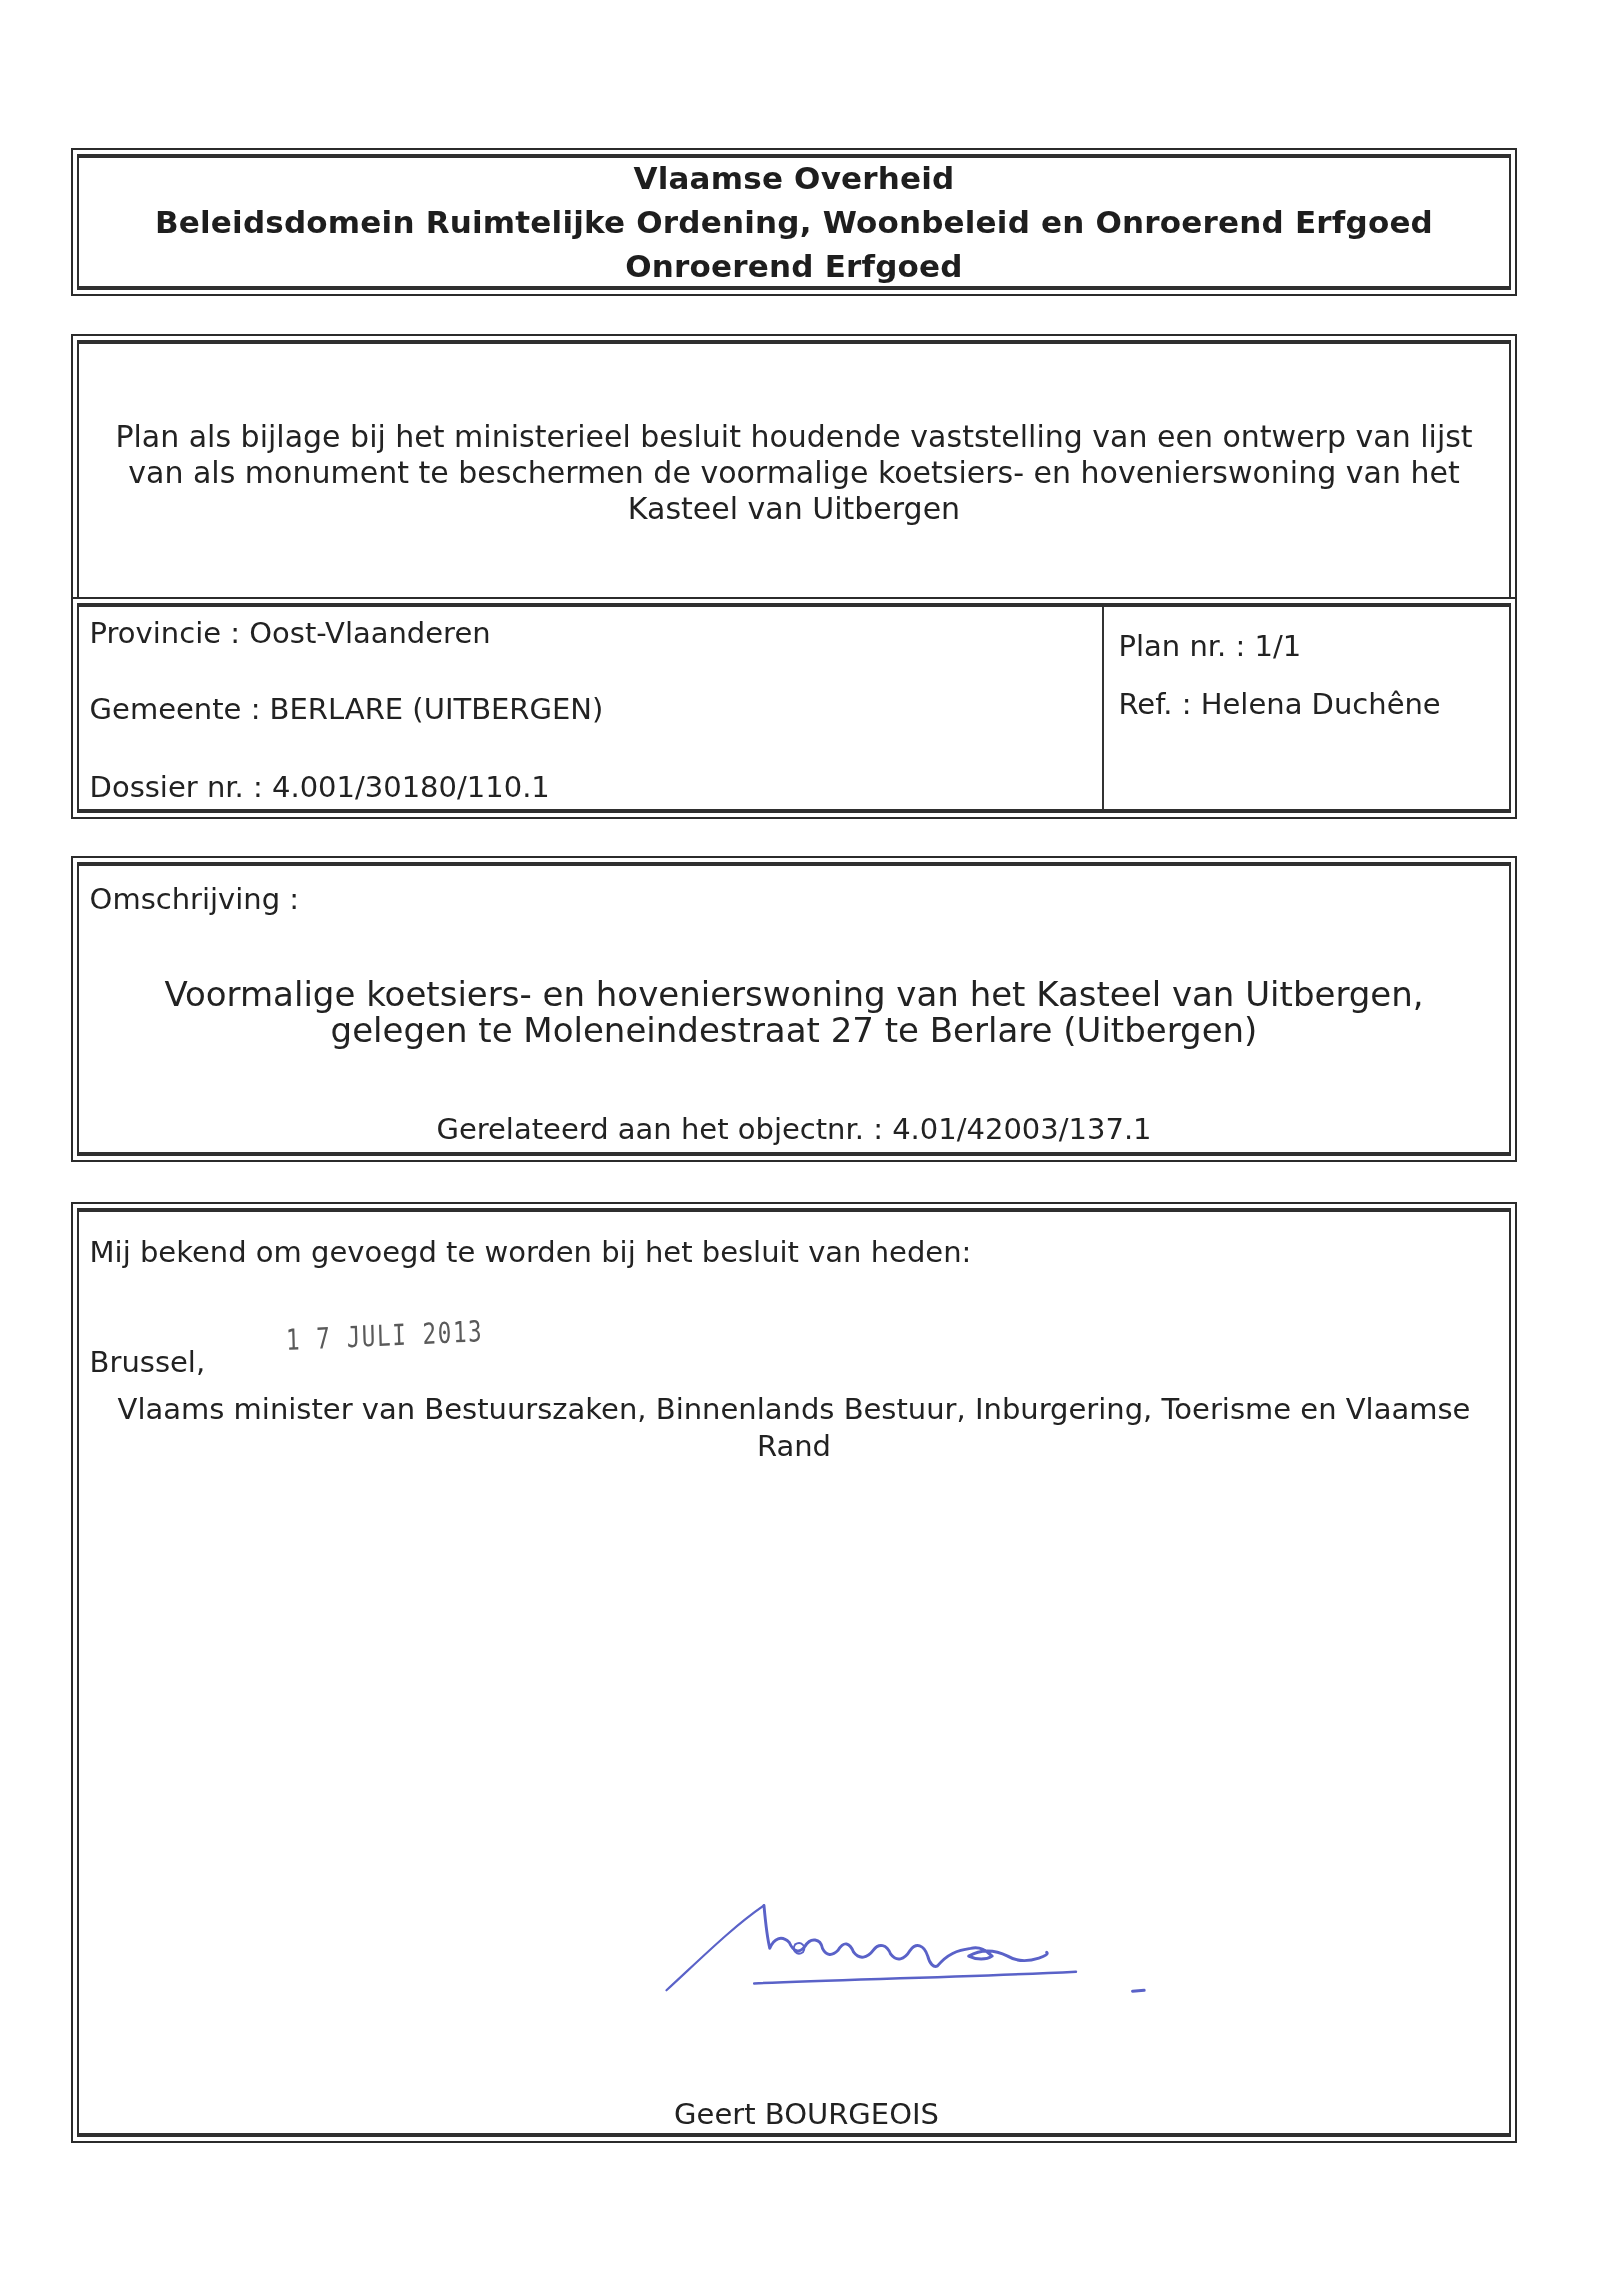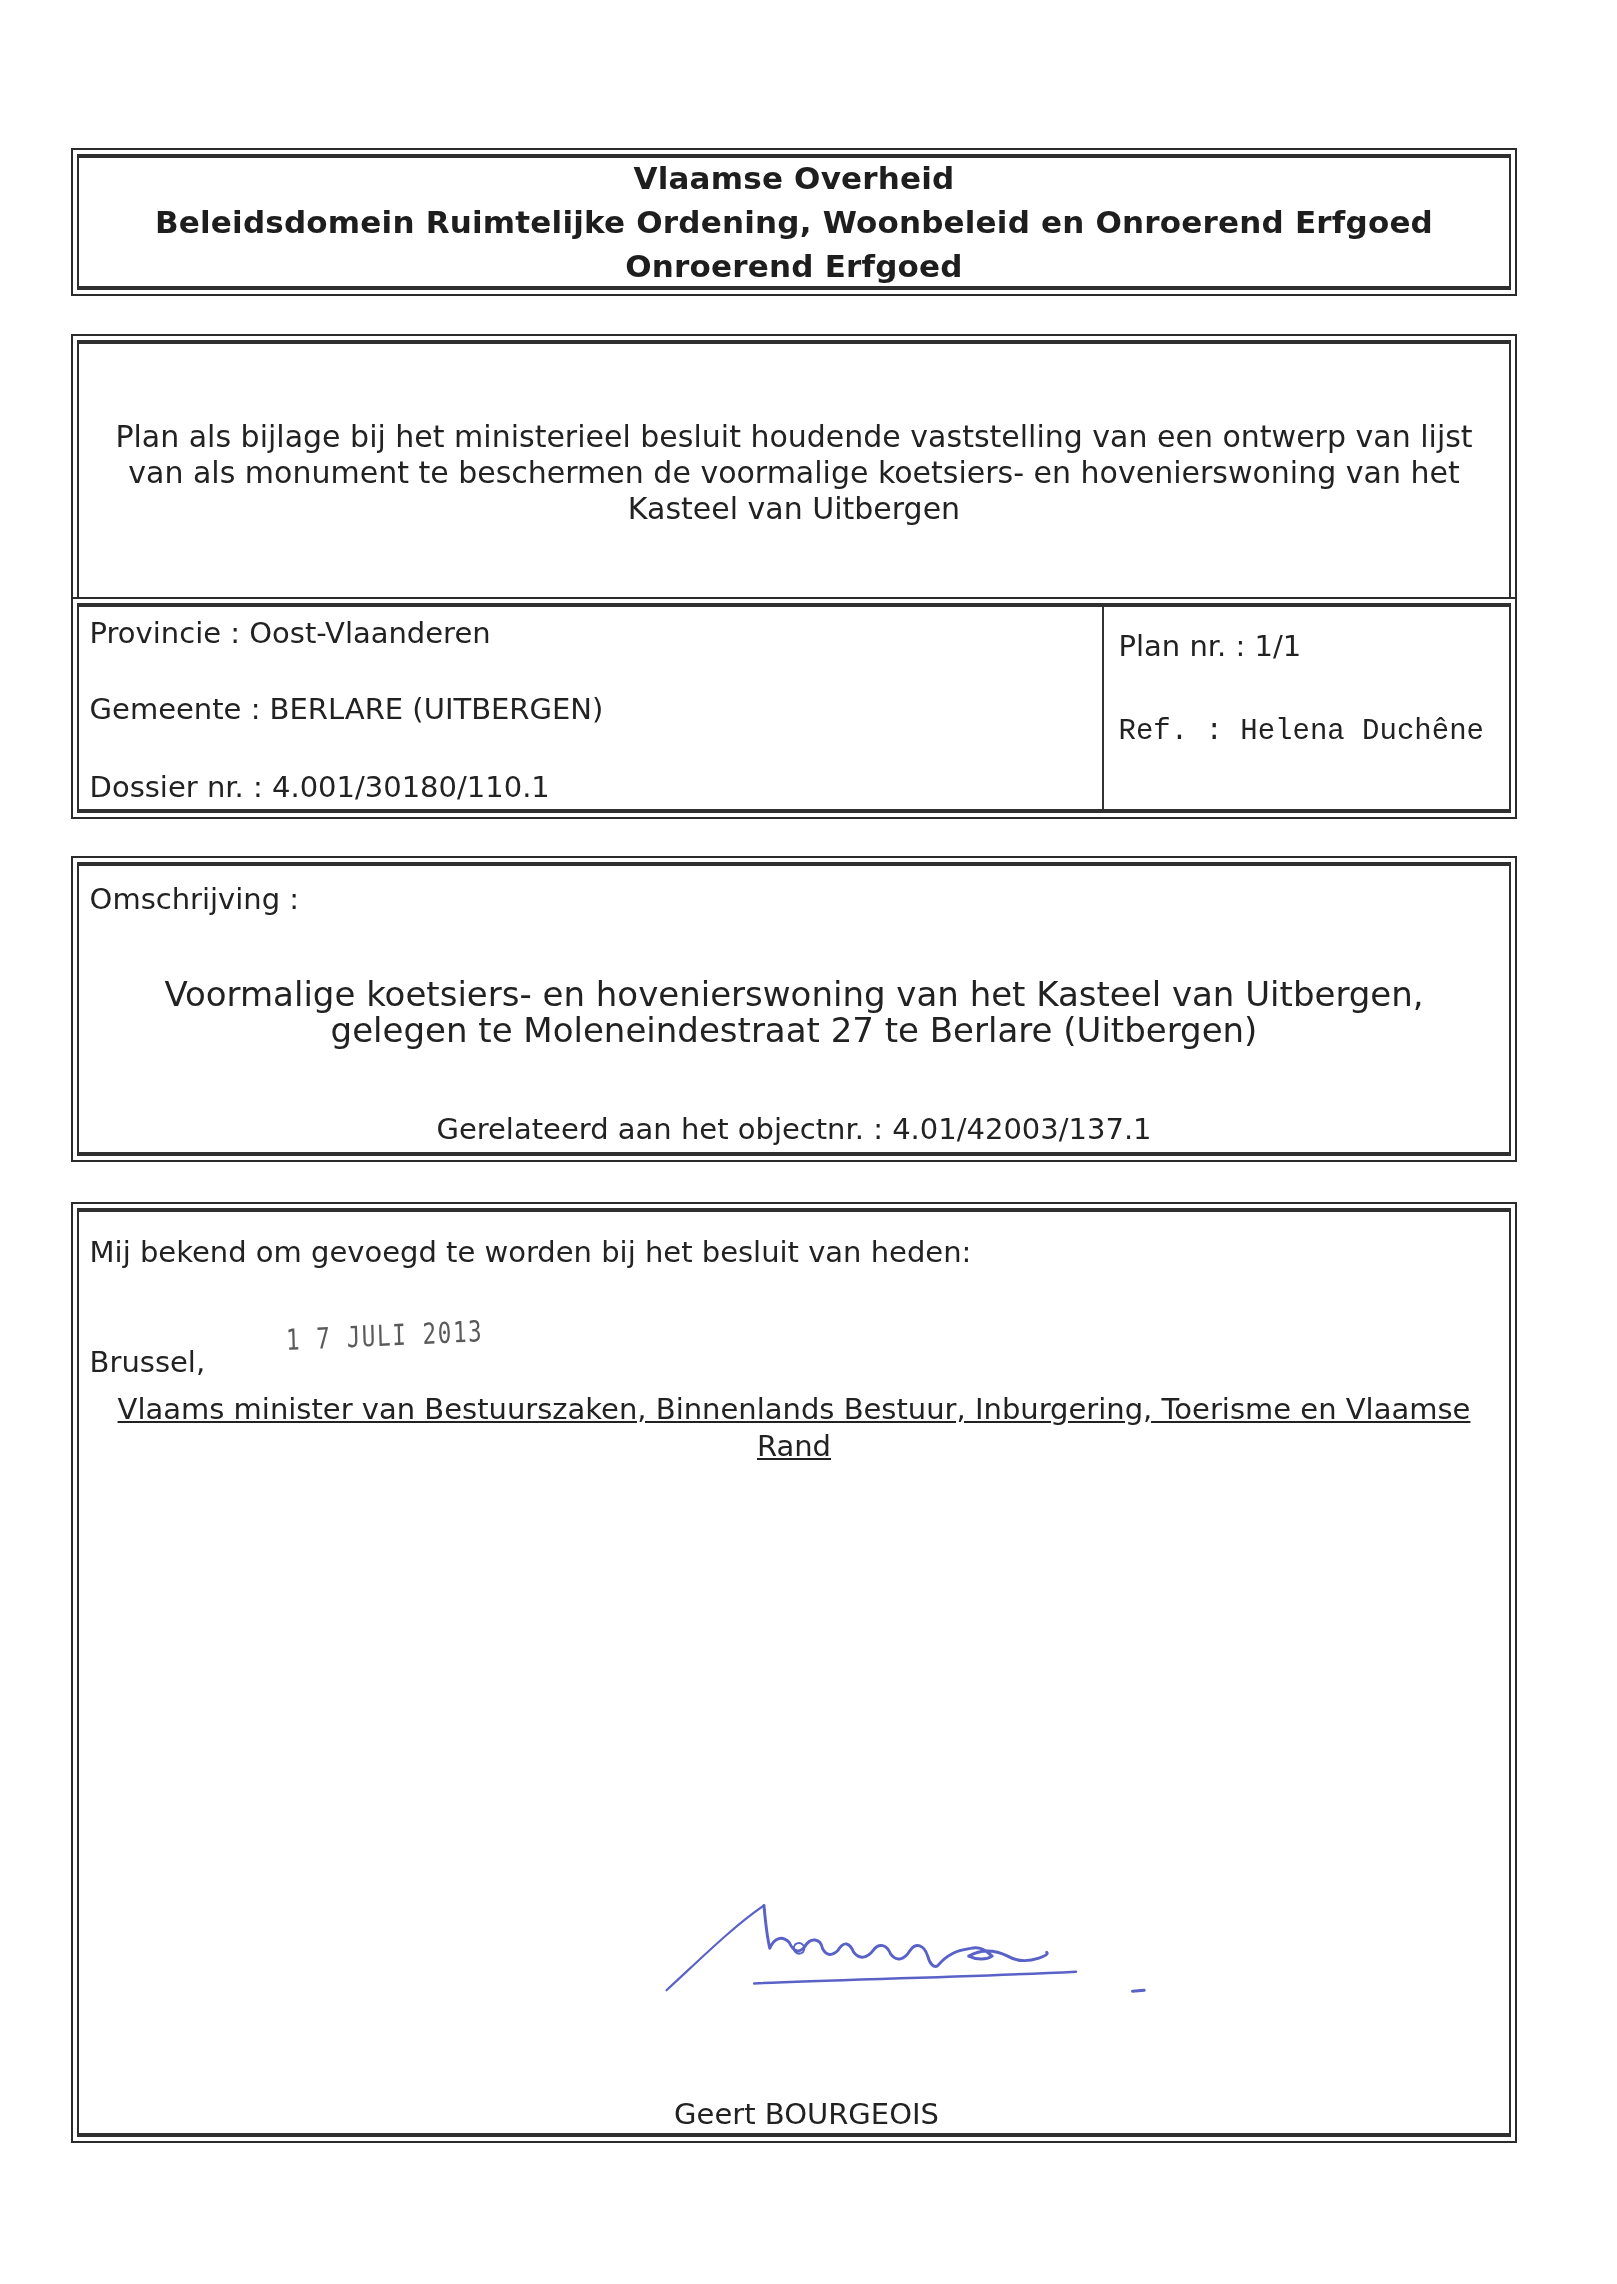--- a/index.html
+++ b/index.html
@@ -84,21 +84,21 @@
       position: absolute;
       font-size: 29px;
       line-height: 33px;
       color: #222;
       white-space: nowrap;
     }
     #f-provincie { left: 10.7px; top: 9.8px; }
     #f-gemeente { left: 10.7px; top: 86px; }
     #f-dossier  { left: 10.7px; top: 164px; }
     #f-plan     { left: 14.6px; top: 23.4px; }
-    #f-ref      { left: 14.6px; top: 108px; font-family: Liberation Mono, monospace; }
+    #f-ref      { left: 14.6px; top: 81px; }
 
     
     #box-desc { top: 856px; height: 306px; }
     #f-omschrijving { left: 10.7px; top: 17.6px; }
     .desc-text {
       position: absolute;
       left: 0; right: 0;
       top: 110px;
       text-align: center;
       font-size: 34px;
@@ -133,21 +133,20 @@
       white-space: nowrap;
     }
     .minister {
       position: absolute;
       left: 0; right: 0;
       top: 179px;
       text-align: center;
       font-size: 29px;
       line-height: 37px;
       color: #222;
-      text-decoration: underline;
     }
     .signature {
       position: absolute;
       left: 566px;
       top: 666px;
       width: 546px;
       height: 127px;
     }
     .signer {
       position: absolute;

